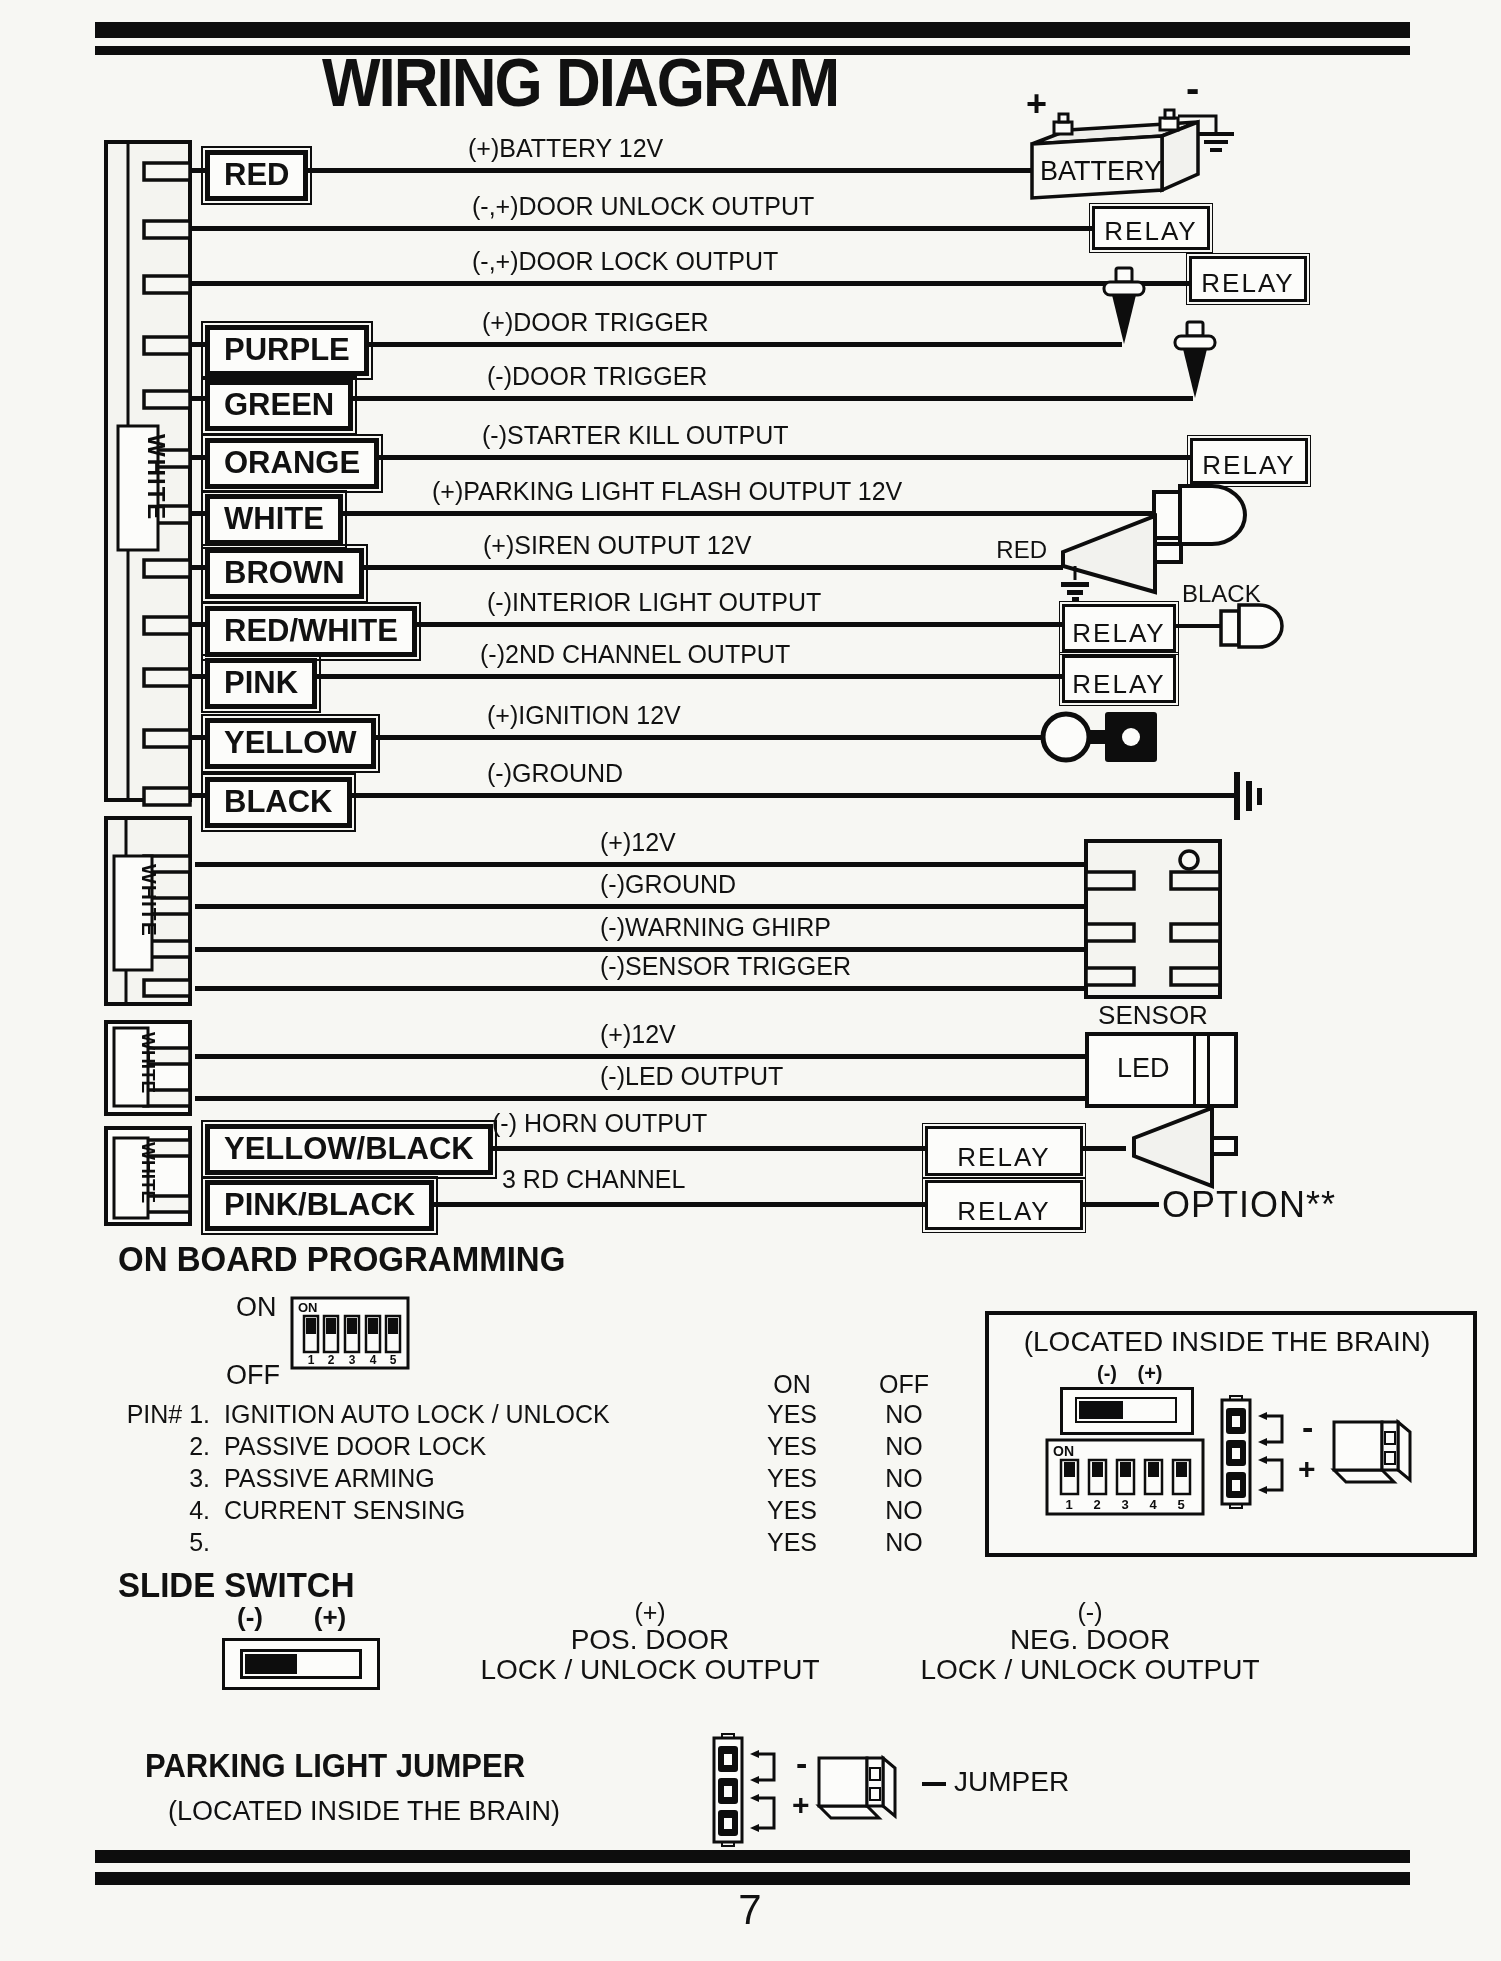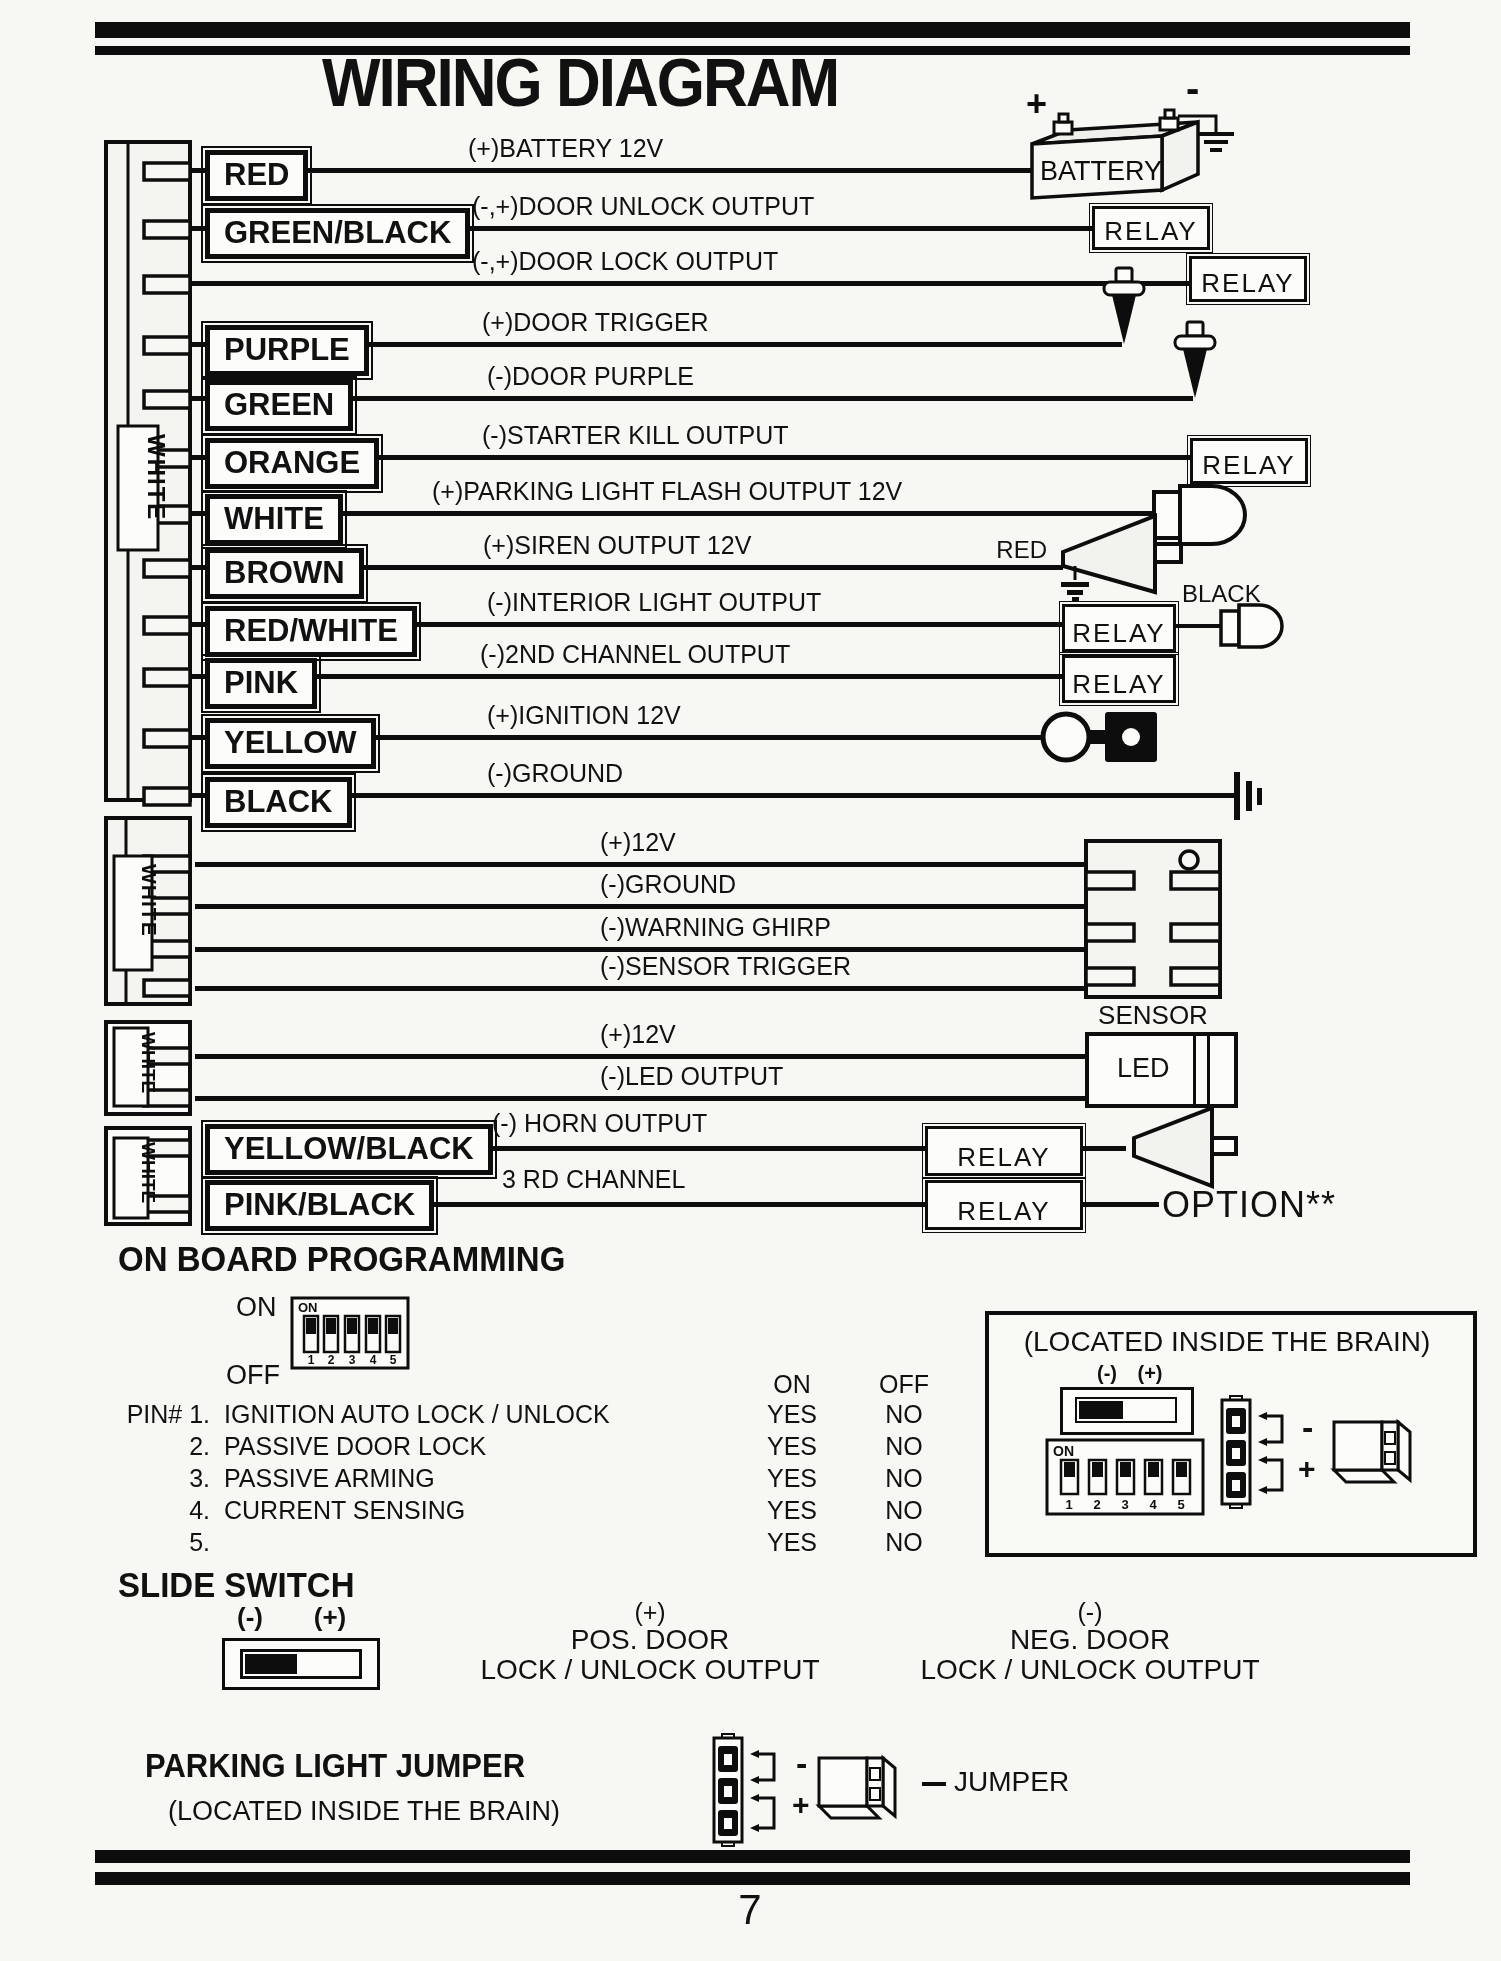--- a/index.html
+++ b/index.html
@@ -113,39 +113,38 @@
   <div class="line" style="left:1077px;top:1146px;width:49px;"></div>
   <div class="line" style="left:430px;top:1202px;width:500px;"></div>
   <div class="line" style="left:1077px;top:1202px;width:82px;"></div>
 
   <div class="line" style="left:1172px;top:624px;width:48px;height:4px;"></div>
 
   <div class="desc" style="left:468px;top:134px;">(+)BATTERY 12V</div>
   <div class="desc" style="left:472px;top:192px;">(-,+)DOOR UNLOCK OUTPUT</div>
   <div class="desc" style="left:472px;top:247px;">(-,+)DOOR LOCK OUTPUT</div>
   <div class="desc" style="left:482px;top:308px;">(+)DOOR TRIGGER</div>
-  <div class="desc" style="left:487px;top:362px;">(-)DOOR PURPLE</div>
+  <div class="desc" style="left:487px;top:362px;">(-)DOOR TRIGGER</div>
   <div class="desc" style="left:482px;top:421px;">(-)STARTER KILL OUTPUT</div>
   <div class="desc" style="left:432px;top:477px;">(+)PARKING LIGHT FLASH OUTPUT 12V</div>
   <div class="desc" style="left:483px;top:531px;">(+)SIREN OUTPUT 12V</div>
   <div class="desc" style="left:487px;top:588px;">(-)INTERIOR LIGHT OUTPUT</div>
   <div class="desc" style="left:480px;top:640px;">(-)2ND CHANNEL OUTPUT</div>
   <div class="desc" style="left:487px;top:701px;">(+)IGNITION 12V</div>
   <div class="desc" style="left:487px;top:759px;">(-)GROUND</div>
   <div class="desc" style="left:600px;top:828px;">(+)12V</div>
   <div class="desc" style="left:600px;top:870px;">(-)GROUND</div>
   <div class="desc" style="left:600px;top:913px;">(-)WARNING GHIRP</div>
   <div class="desc" style="left:600px;top:952px;">(-)SENSOR TRIGGER</div>
   <div class="desc" style="left:600px;top:1020px;">(+)12V</div>
   <div class="desc" style="left:600px;top:1062px;">(-)LED OUTPUT</div>
   <div class="desc" style="left:492px;top:1109px;">(-) HORN OUTPUT</div>
   <div class="desc" style="left:502px;top:1165px;">3 RD CHANNEL</div>
 
   <div class="wbox" style="left:205px;top:150px;">RED</div>
-  <div class="wbox" style="left:205px;top:208px;">GREEN/BLACK</div>
   <div class="wbox" style="left:205px;top:325px;">PURPLE</div>
   <div class="wbox" style="left:205px;top:380px;">GREEN</div>
   <div class="wbox" style="left:205px;top:438px;">ORANGE</div>
   <div class="wbox" style="left:205px;top:494px;">WHITE</div>
   <div class="wbox" style="left:205px;top:548px;">BROWN</div>
   <div class="wbox" style="left:205px;top:606px;">RED/WHITE</div>
   <div class="wbox" style="left:205px;top:658px;">PINK</div>
   <div class="wbox" style="left:205px;top:718px;">YELLOW</div>
   <div class="wbox" style="left:205px;top:777px;">BLACK</div>
   <div class="wbox" style="left:205px;top:1124px;">YELLOW/BLACK</div>

